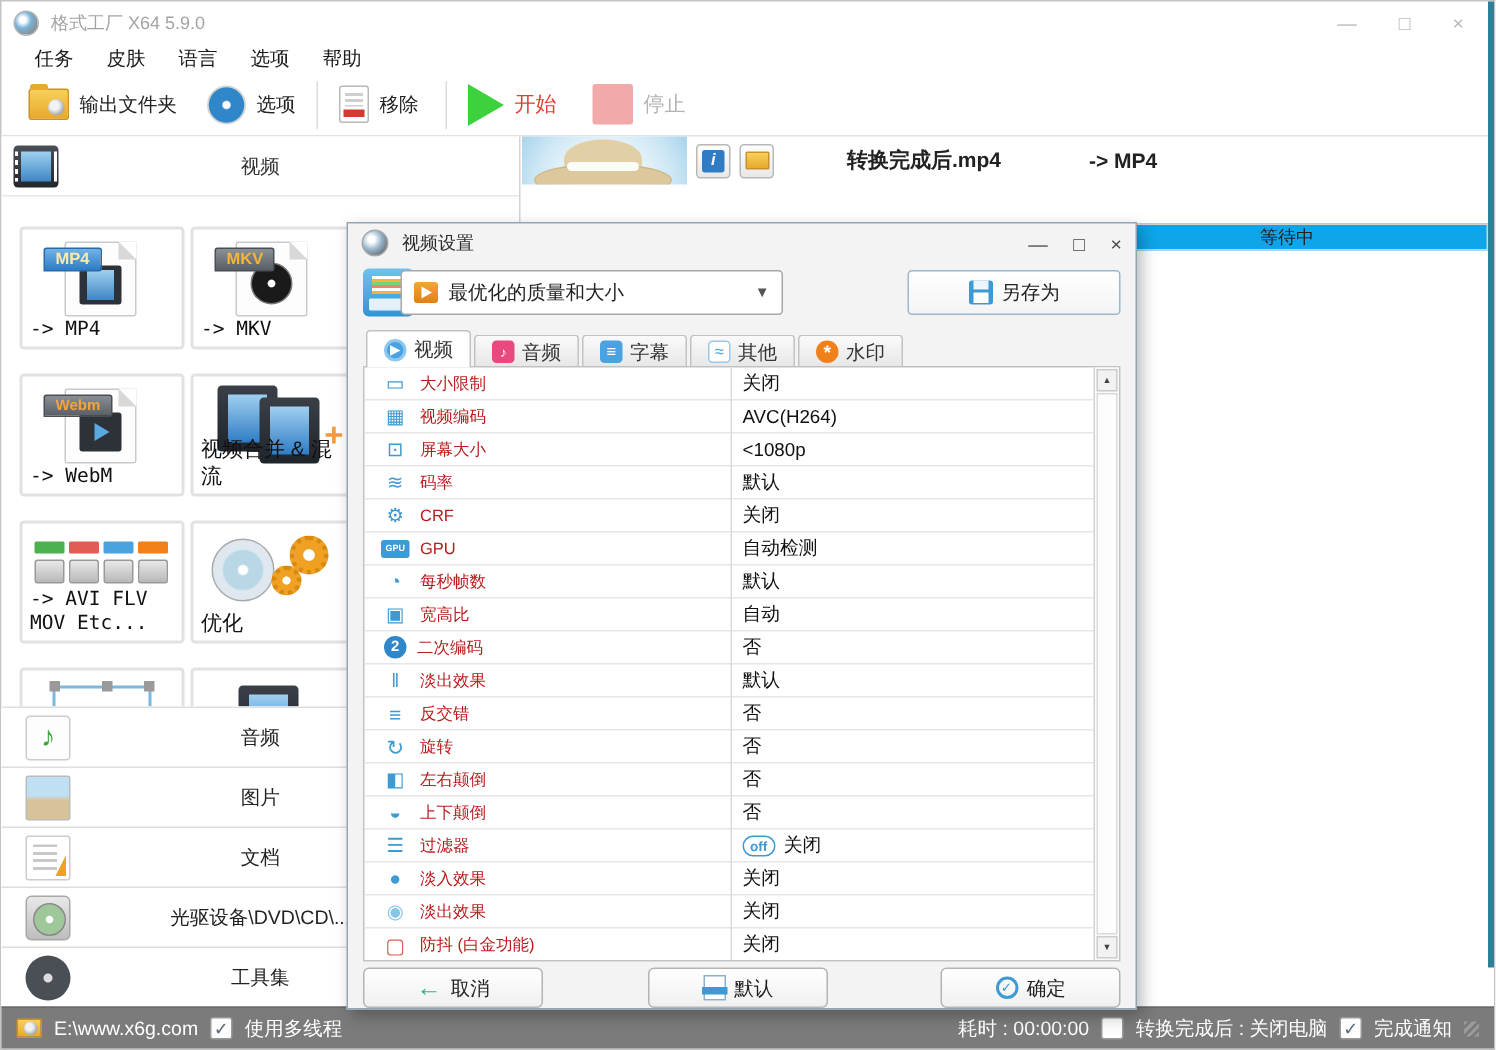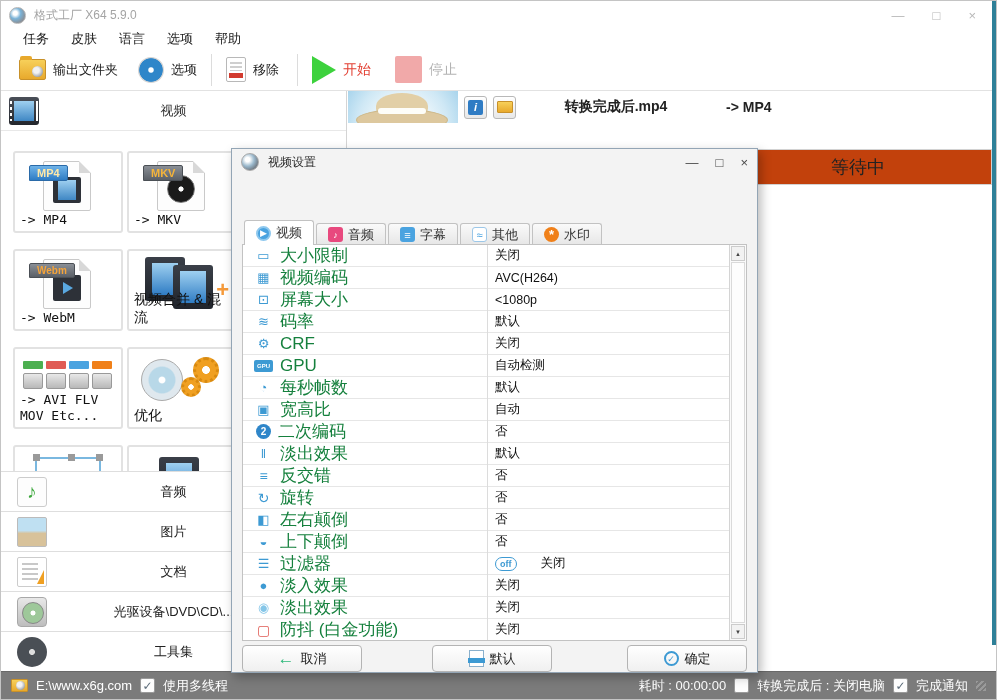--- a/index.html
+++ b/index.html
@@ -95,21 +95,21 @@
   .qrow{display:flex;height:32px;align-items:center}
   .thumb{width:110px;height:32px;background:radial-gradient(circle at 50% 110%,#fff 20%,#cfe8f5 70%,#a8d4ec);position:relative;overflow:hidden}
   .hat-brim{position:absolute;left:8px;top:18px;width:92px;height:22px;border-radius:50%;background:#ddc89e;border:1px solid #cdb88a}
   .hat-crown{position:absolute;left:28px;top:2px;width:52px;height:26px;border-radius:50% 50% 40% 40%;background:#e2cfa6}
   .hat-band{position:absolute;left:30px;top:17px;width:48px;height:6px;background:#fdfdf8;border-radius:3px}
   .qbtn{width:23px;height:23px;border:1px solid #b8b8b8;border-radius:3px;background:linear-gradient(#fff,#e8e8e8);margin-left:6px;display:flex;align-items:center;justify-content:center}
   .qi-info{width:15px;height:15px;background:#2f7cc4;border-radius:2px;color:#fff;font-size:11px;font-style:italic;font-weight:bold;display:flex;align-items:center;justify-content:center}
   .qi-folder{width:16px;height:12px;background:linear-gradient(#f7d05a,#e8a92c);border:1px solid #c8912a;border-radius:1px}
   .qsrc{width:200px;text-align:center;font-weight:bold;font-size:14px}
   .qout{font-weight:bold;font-size:14px;padding-left:10px}
-  .qstatus{position:absolute;left:376px;top:58px;width:268px;height:36px;background:#c2410c;border:1px solid #d2d2d2;display:flex;align-items:center;justify-content:center;font-size:18px}
+  .qstatus{position:absolute;left:376px;top:58px;width:268px;height:18px;background:#0ea5e9;border:1px solid #d2d2d2;display:flex;align-items:center;justify-content:center;font-size:12px}
   .edge{position:absolute;right:0;top:0;width:4px;height:644px;background:#2e8098}
 
   
   .statusbar{position:absolute;left:0;right:0;bottom:0;height:28px;background:#7b7b7b;border-top:1px solid #696969;display:flex;align-items:center;color:#fff;padding:0 10px;gap:8px;font-size:13px}
   .sb-folder{width:17px;height:13px;background:linear-gradient(#f7d05a,#e8a92c);border:1px solid #c8912a;border-radius:1px;position:relative}
   .sb-folder::after{content:"";position:absolute;right:2px;top:1px;width:9px;height:9px;border-radius:50%;background:radial-gradient(circle at 40% 40%,#f2f2f2 30%,#9aa0a8 75%)}
   .cb{width:15px;height:15px;background:#fdfdfd;border:1px solid #9a9a9a;border-radius:2px;display:inline-flex;align-items:center;justify-content:center;color:#5a6a78;font-size:12px;font-weight:bold}
   .sb-group{display:flex;align-items:center;gap:8px}
   .sb-right{margin-left:auto;display:flex;align-items:center;gap:8px}
   .grip{width:10px;height:10px;background:repeating-linear-gradient(135deg,#9a9a9a 0 2px,transparent 2px 4px)}
@@ -138,28 +138,28 @@
   [data-name="video-tab-icon"]{background:#4aa3e0;border-radius:50%;border:2px solid #8ec8ee}
   [data-name="audio-tab-icon"]{background:#e8497e}
   [data-name="subtitle-tab-icon"]{background:#4aa3e0;font-size:11px}
   [data-name="other-tab-icon"]{background:#fff;border:1px solid #9cc7e8;color:#4aa3e0;font-size:11px}
   [data-name="watermark-tab-icon"]{background:#f08019;border-radius:50%;font-size:13px;font-weight:bold}
   .table{position:absolute;top:95px;left:10px;width:505px;height:397px;background:#fff;border:1px solid #c2c2c2}
   .table::after{content:"";position:absolute;left:244px;top:0;bottom:0;width:1px;background:#dcdcdc}
   .rowsbox{position:absolute;left:0;top:0;right:17px;bottom:0;overflow:hidden}
   .srow{height:22px;display:flex;align-items:center;border-bottom:1px solid #e6e6e6;position:relative}
   .ri{margin-left:11px;width:19px;text-align:center;color:#3d9ad3;font-size:13px;line-height:1;flex:none}
-  .slabel{margin-left:7px;font-size:17px;color:#15803d}
+  .slabel{margin-left:7px;font-size:11px;color:#b91c1c}
   .sval{position:absolute;left:252px;display:flex;align-items:center;font-size:12.5px;color:#111}
   [data-name="gpu-icon"]{background:#3d9ad3;color:#fff;font-size:6px;font-weight:bold;border-radius:2px;height:12px;display:inline-flex;align-items:center;justify-content:center}
   [data-name="two-pass-icon"]{background:#2f86c9;color:#fff;border-radius:50%;height:15px;width:15px;margin-left:13px;font-size:10px;font-weight:bold;display:inline-flex;align-items:center;justify-content:center}
   [data-name="stabilize-icon"]{color:#e05c55;font-size:14px}
   [data-name="fade-out-icon"]{color:#85c6e8}
   [data-name="rotate-icon"],[data-name="deinterlace-icon"]{font-size:14px}
-  .offbadge{border:1.5px solid #3d9ad3;color:#3d9ad3;border-radius:8px;font-size:9px;padding:0 4px;margin-right:24px;height:14px;display:inline-flex;align-items:center;font-weight:bold}
+  .offbadge{border:1.5px solid #3d9ad3;color:#3d9ad3;border-radius:8px;font-size:9px;padding:0 4px;margin-right:6px;height:14px;display:inline-flex;align-items:center;font-weight:bold}
   .vscroll{position:absolute;right:0;top:0;bottom:0;width:17px;border-left:1px solid #d4d4d4;background:#fafafa}
   .varrow{position:absolute;left:1px;right:1px;height:15px;border:1px solid #ccc;background:#f2f2f2;display:flex;align-items:center;justify-content:center;font-size:6px;color:#444}
   .va-up{top:1px}.va-down{bottom:1px}
   .vthumb{position:absolute;left:1px;right:1px;top:17px;bottom:17px;background:#fdfdfd;border:1px solid #dadada}
   .dbtn{position:absolute;top:496px;height:27px;width:120px;background:linear-gradient(#fff,#f0f0f0);border:1px solid #b4b4b4;border-radius:4px;display:flex;align-items:center;justify-content:center;gap:6px;font-size:13px}
   .db-cancel{left:10px}.db-default{left:200px}.db-ok{left:395px}
   .ic-back{color:#2eb87a;font-size:17px;font-weight:bold;line-height:1}
   .ic-default{width:15px;height:17px;background:#fff;border:1px solid #8ab0cc;position:relative}
   .ic-default::after{content:"";position:absolute;left:-2px;right:-2px;top:7px;height:5px;background:#3d9ad3}
   .ic-ok{width:15px;height:15px;border:2px solid #3d9ad3;border-radius:50%;color:#3d9ad3;font-size:9px;font-weight:bold;display:flex;align-items:center;justify-content:center}
@@ -338,20 +338,32 @@
 
   <div class="dialog" data-name="video-settings-dialog">
     <div class="dtitle" data-name="dialog-title-bar">
       <span class="dicon" data-name="dialog-icon"></span>
       <span data-name="dialog-title">视频设置</span>
       <span class="dctls">
         <span data-name="minimize-icon">—</span>
         <span data-name="maximize-icon">□</span>
         <span data-name="close-icon">×</span>
       </span>
+    </div>
+    <div class="dtop" data-name="dialog-profile-row">
+      <span class="profile-ic" data-name="profile-tray-icon"></span>
+      <div class="dropdown" data-name="profile-dropdown">
+        <span class="dd-ic" data-name="profile-video-icon"></span>
+        <span data-name="profile-selected">最优化的质量和大小</span>
+        <span class="dd-caret" data-name="chevron-down-icon">▼</span>
+      </div>
+      <div class="saveas" data-name="save-as-button">
+        <span class="ic-floppy" data-name="floppy-icon"></span>
+        <span data-name="save-as-label">另存为</span>
+      </div>
     </div>
     <div class="tabs" data-name="dialog-tabs">
         <div class="tab active" data-name="tab-video">
           <span class="tic" data-name="video-tab-icon">▶</span>
           <span data-name="tab-label">视频</span>
         </div>
         <div class="tab" data-name="tab-audio">
           <span class="tic" data-name="audio-tab-icon">♪</span>
           <span data-name="tab-label">音频</span>
         </div>

